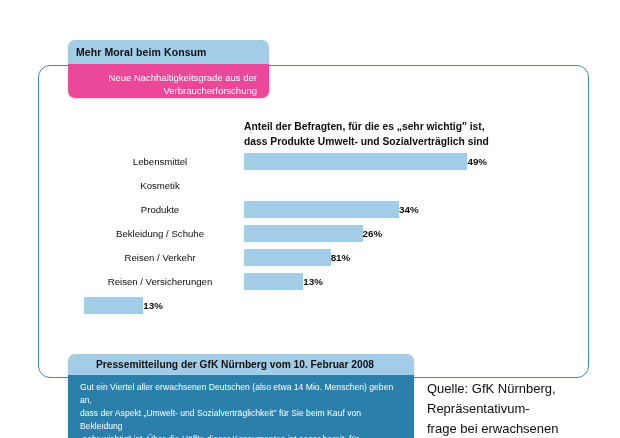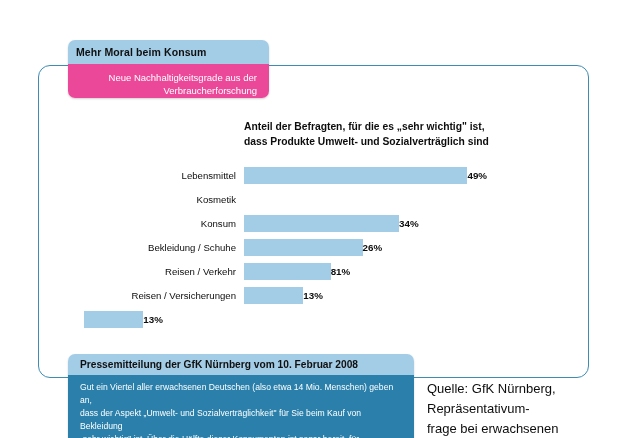--- a/index.html
+++ b/index.html
@@ -65,33 +65,32 @@
     left: 84px;
     top: 120px;
     width: 470px;
   }
   .chart-title {
     font-size: 10.3px;
     font-weight: bold;
     color: #0d0d0d;
     line-height: 1.45;
     margin-left: 160px;
-    margin-bottom: 14px;
     white-space: pre-line;
   }
   .bar-rows { width: 100%; }
   .bar-row {
     display: flex;
     align-items: center;
     height: 24px;
   }
   .bar-label {
     width: 160px;
     flex: 0 0 160px;
-    text-align: right;
+    text-align: center;
     padding-right: 8px;
     font-size: 9.6px;
     color: #0d0d0d;
     white-space: nowrap;
   }
   .bar-track {
     flex: 1 1 auto;
     display: flex;
     align-items: center;
     height: 24px;
@@ -114,21 +113,21 @@
     left: 68px;
     top: 354px;
     width: 346px;
     border-radius: 7px;
     overflow: hidden;
     box-shadow: 0 1px 2px rgba(0,0,0,0.18);
     z-index: 5;
   }
   .footer-card-head {
     background: #a3cce6;
-    padding: 5px 12px 5px 12px;
+    padding: 5px 12px 5px 28px;
     font-size: 10.2px;
     font-weight: bold;
     color: #101010;
   }
   .footer-card-body {
     background: #2a80ab;
     padding: 6px 12px 8px 12px;
     font-size: 8.6px;
     line-height: 1.52;
     color: #ffffff;
@@ -168,21 +167,21 @@
           <div class="bar-label">Lebensmittel</div>
           <div class="bar-track">
             <div class="bar" style="width: 223.44px; background: rgb(163, 204, 230);"></div>
             <div class="bar-value">49%</div>
           </div>
         </div>
         <div class="bar-row">
           <div class="bar-label">Kosmetik</div>
         </div>
         <div class="bar-row">
-          <div class="bar-label">Konsum</div>
+          <div class="bar-label">Produkte</div>
           <div class="bar-track">
             <div class="bar" style="width: 155.04px; background: rgb(163, 204, 230);"></div>
             <div class="bar-value">34%</div>
           </div>
         </div>
         <div class="bar-row">
           <div class="bar-label">Bekleidung / Schuhe</div>
           <div class="bar-track">
             <div class="bar" style="width: 118.56px; background: rgb(163, 204, 230);"></div>
             <div class="bar-value">26%</div>

